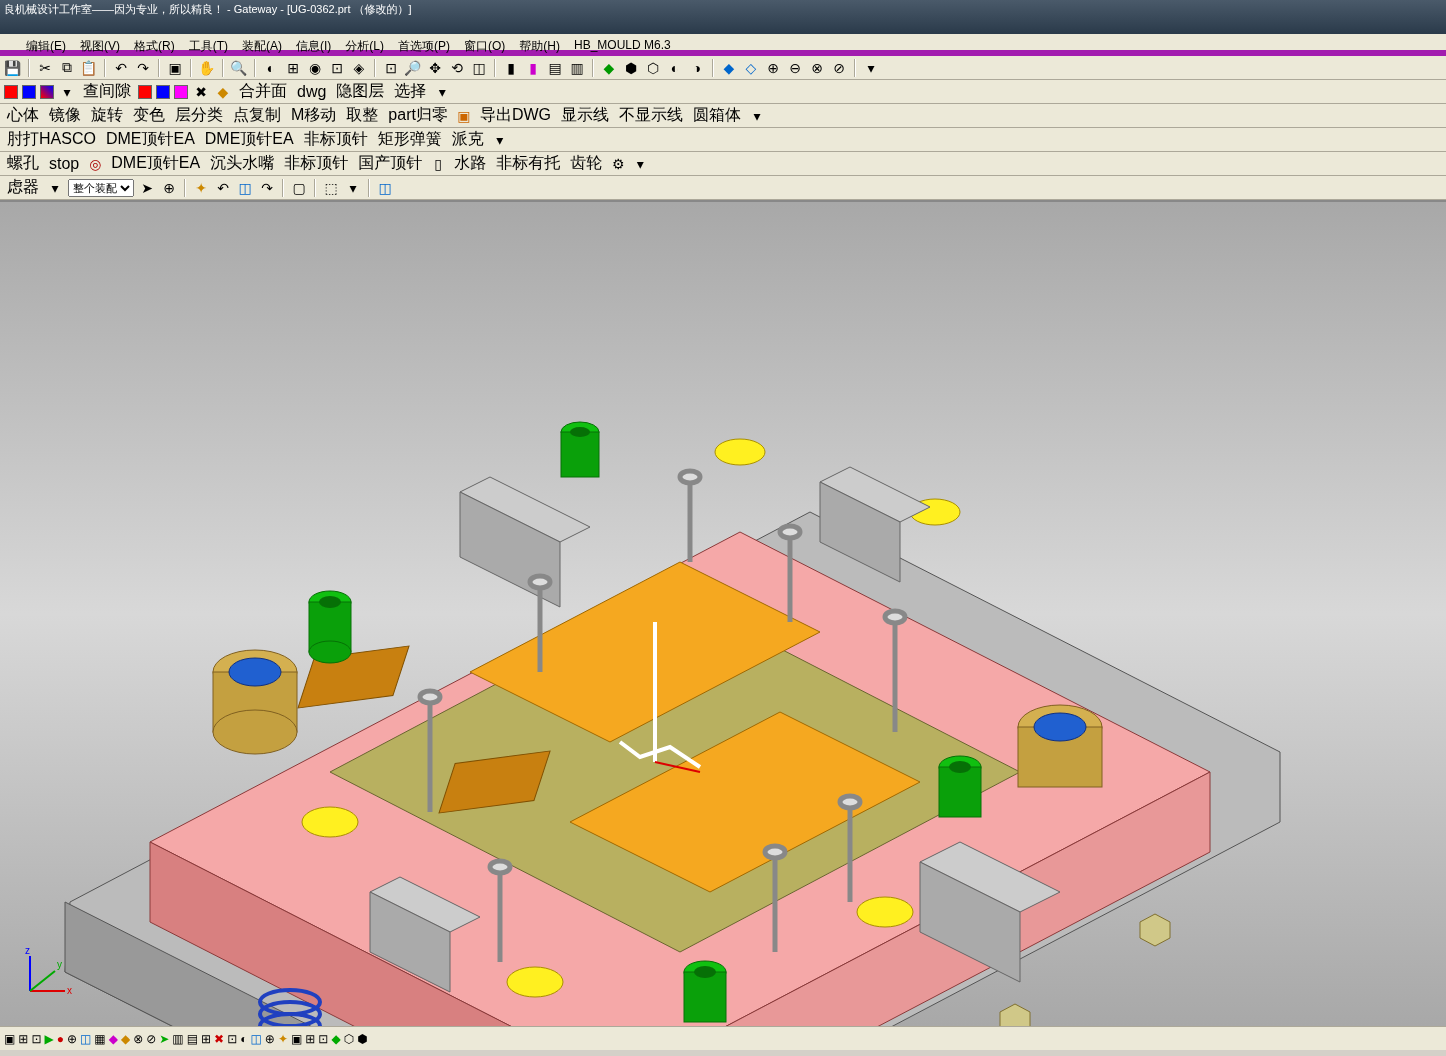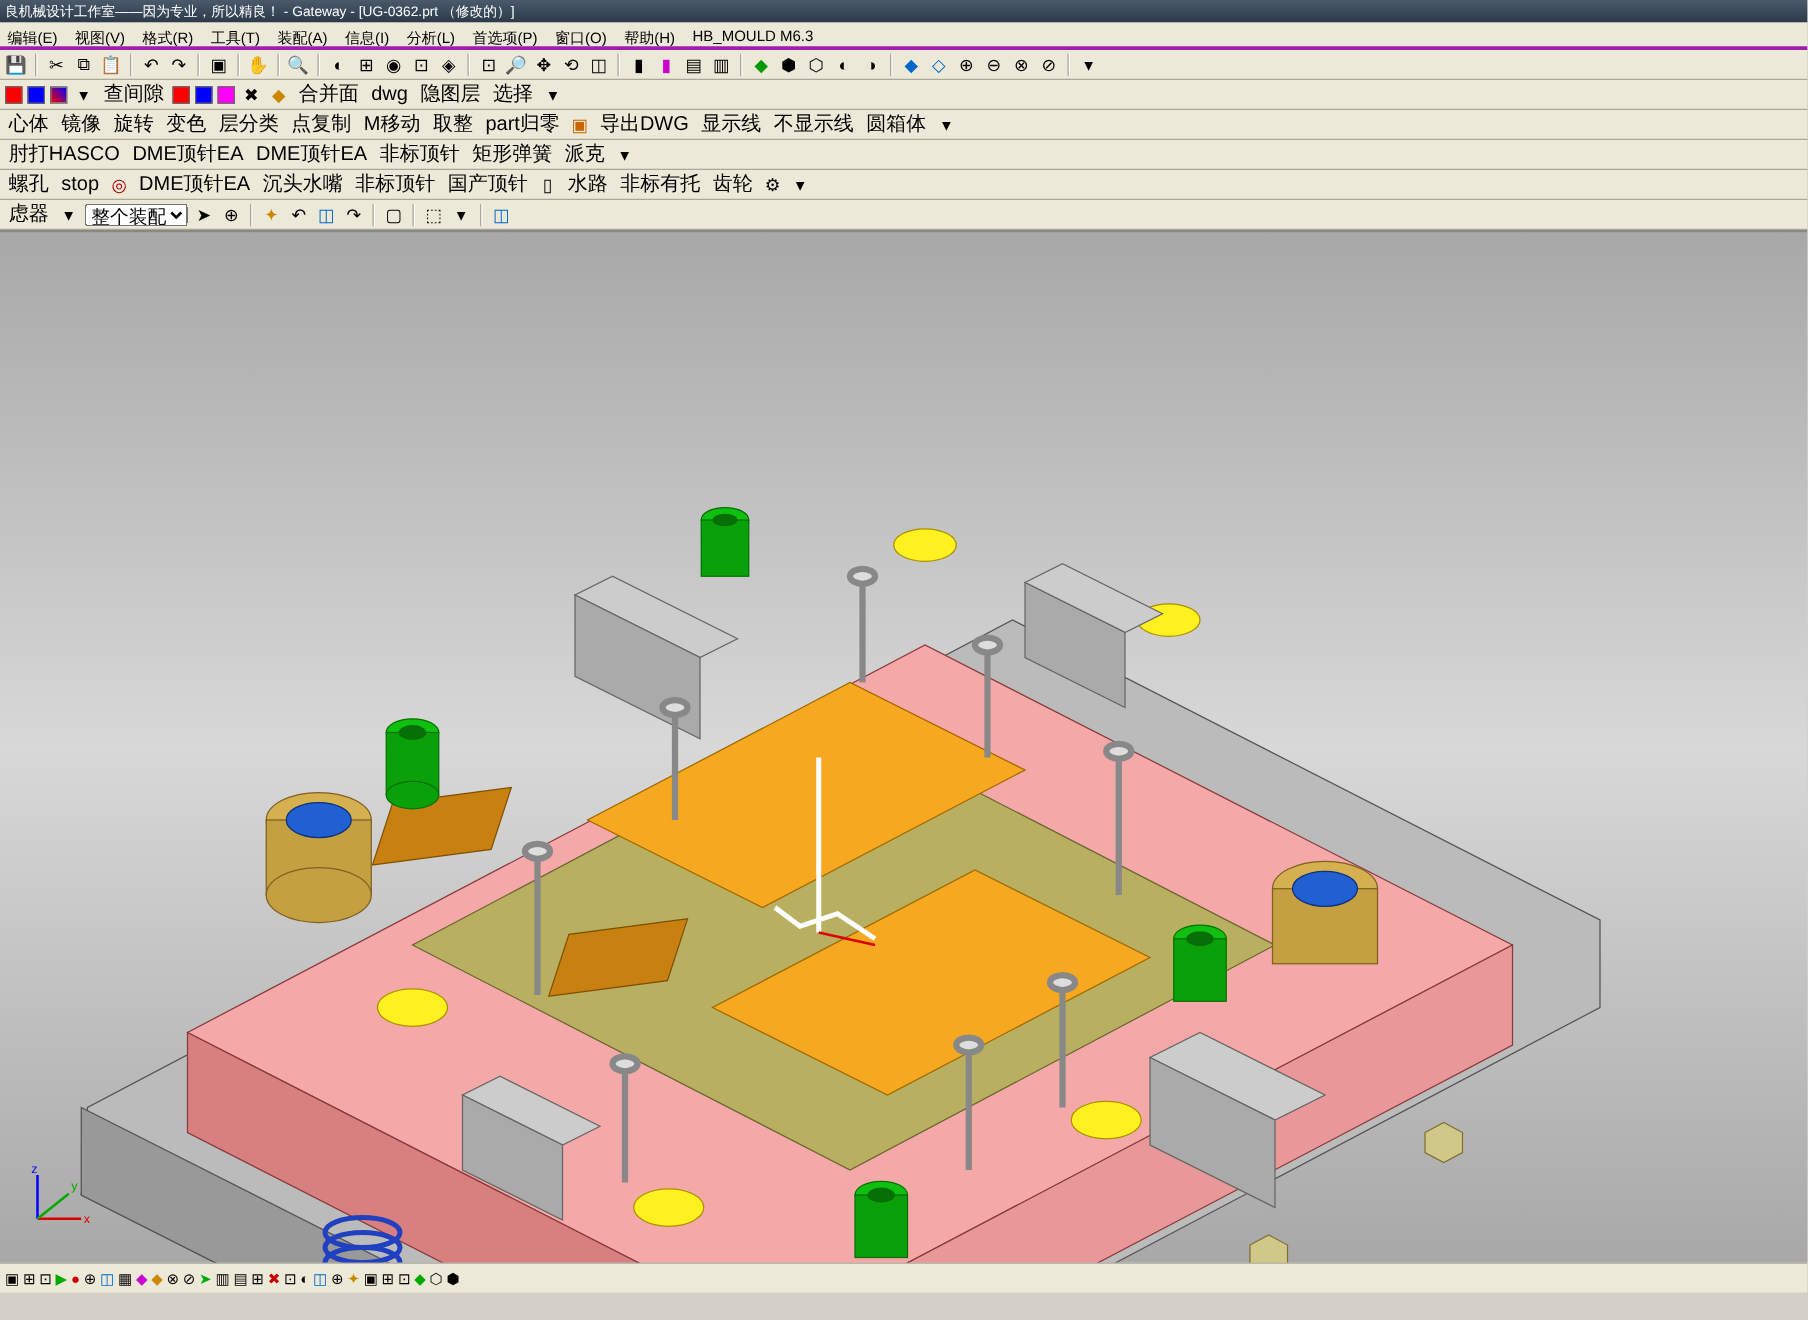--- a/index.html
+++ b/index.html
@@ -1,24 +1,24 @@
 <!DOCTYPE html>
 <html><head>
 <meta charset="utf-8">
 <style>
 * { margin: 0; padding: 0; box-sizing: border-box; }
 body { font-family: "SimSun", "Microsoft YaHei", sans-serif; font-size: 12px; background: #d4d0c8; width: 1446px; height: 1056px; overflow: hidden; }
-.titlebar { background: linear-gradient(to bottom, #4a5a6a, #2a3a4a); color: #fff; padding: 2px 4px; height: 18px; font-size: 11px; }
-.menubar { background: #ece9d8; border-bottom: 3px solid #a21caf; padding: 2px 0; height: 22px; display: flex; gap: 2px; }
+.titlebar { background: linear-gradient(to bottom, #4a5a6a, #2a3a4a); color: #fff; padding: 2px 4px; height: 34px; font-size: 11px; }
+.menubar { background: #ece9d8; border-bottom: 6px solid #a21caf; padding: 2px 20px; height: 22px; display: flex; gap: 2px; }
 .menubar span { padding: 2px 6px; cursor: pointer; }
 .toolbar { background: #ece9d8; border-bottom: 1px solid #aca899; padding: 2px 4px; height: 24px; display: flex; align-items: center; gap: 4px; }
 .toolbar .btn { width: 18px; height: 18px; border: 1px solid transparent; display: inline-flex; align-items: center; justify-content: center; cursor: pointer; font-size: 14px; }
 .toolbar .sep { width: 2px; height: 18px; border-left: 1px solid #aca899; border-right: 1px solid #fff; margin: 0 2px; }
 .toolbar .txt { padding: 0 3px; white-space: nowrap; font-size: 16px; }
-.toolbar select { font-size: 15px; height: 18px; }
+.toolbar select { font-size: 11px; height: 18px; }
 .swatch { width: 14px; height: 14px; border: 1px solid #666; display: inline-block; }
 .canvas { position: relative; width: 1446px; height: 826px; background: linear-gradient(to bottom, #a8a8a8 0%, #d8d8d8 50%, #a8a8a8 100%); overflow: hidden; border-top: 2px solid #888; }
 .triad { position: absolute; left: 15px; bottom: 20px; }
 .bottom-toolbar { background: #ece9d8; border-top: 1px solid #aca899; height: 24px; display: flex; align-items: center; padding: 2px 4px; gap: 3px; }
 </style>
 </head>
 <body>
 
 <div class="titlebar">
   <span>良机械设计工作室——因为专业，所以精良！ - Gateway - [UG-0362.prt （修改的）]</span>

